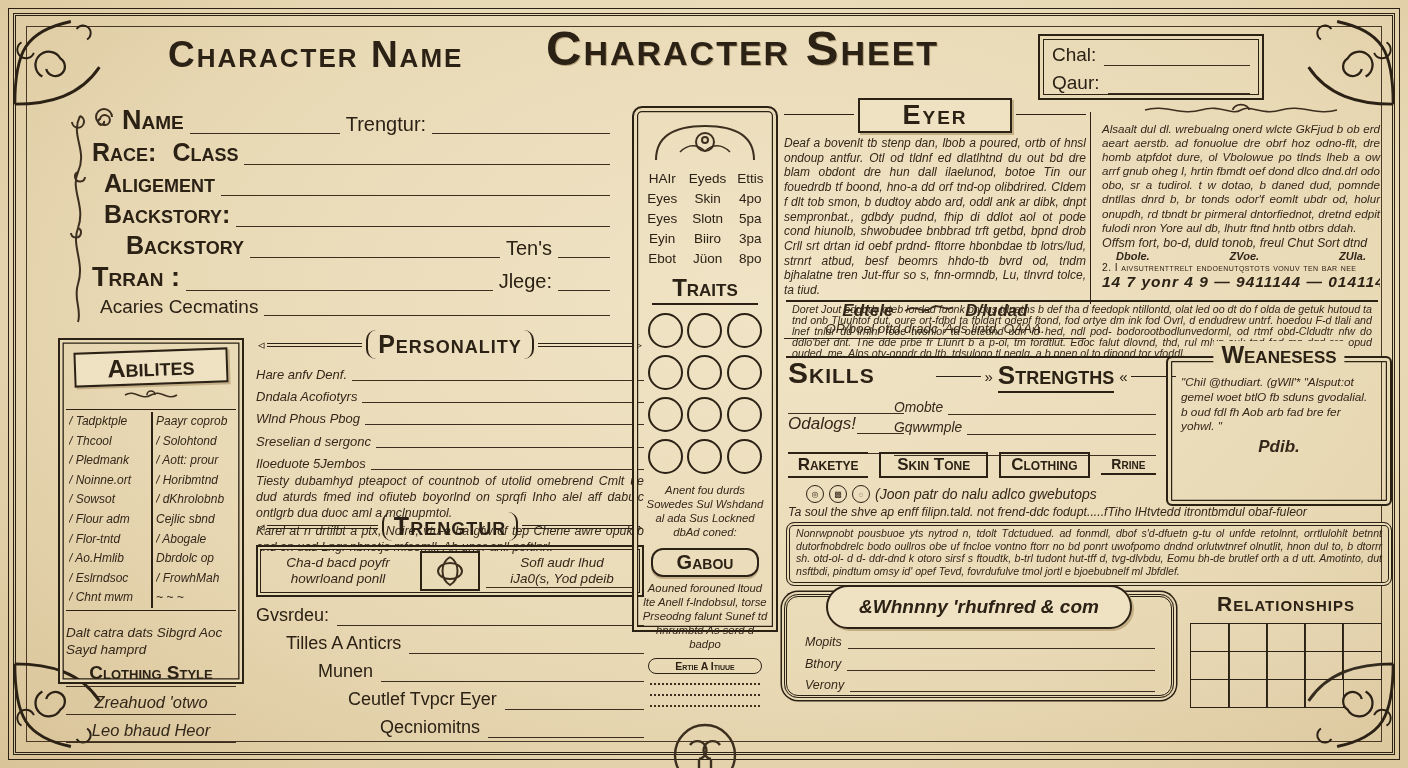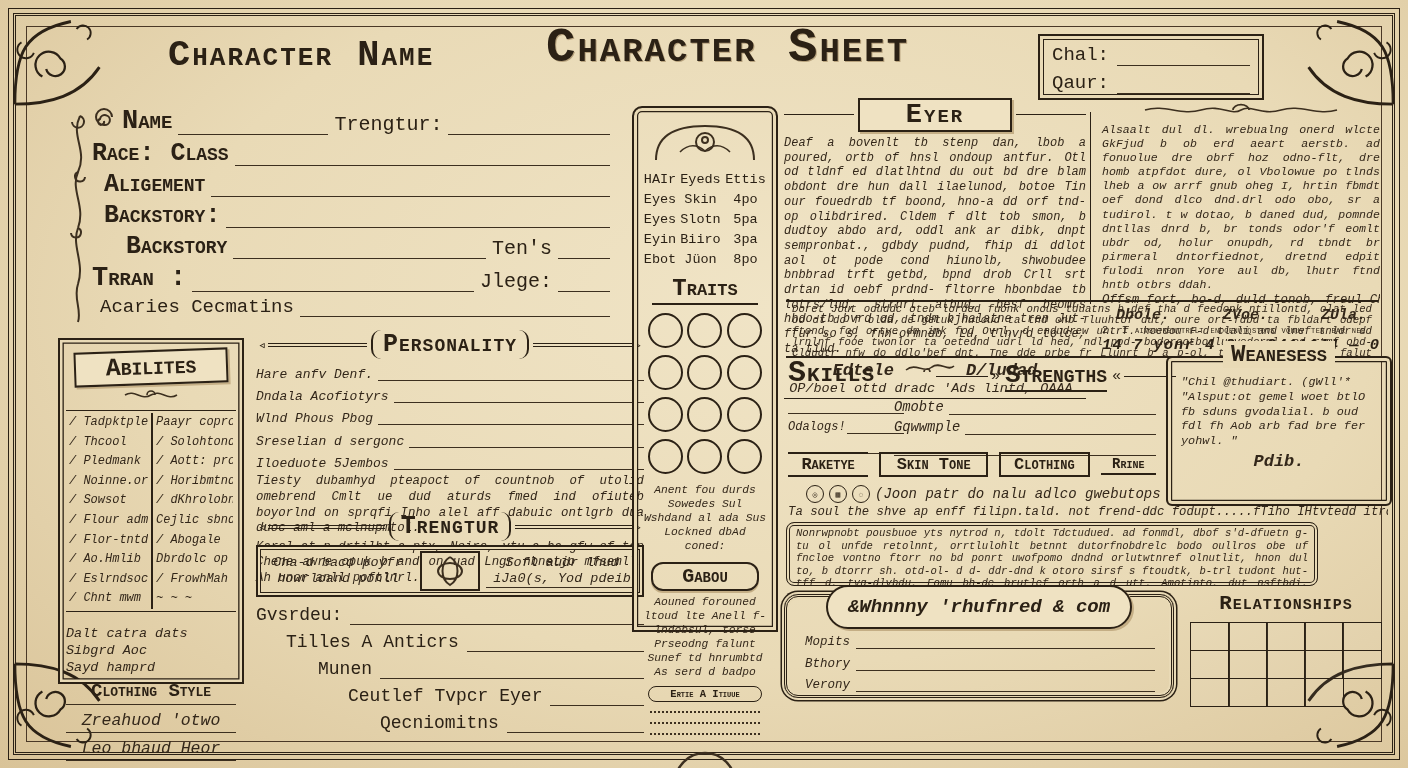--- a/index.html
+++ b/index.html
@@ -1,21 +1,21 @@
 <!DOCTYPE html>
 <html><head>
 <meta charset="utf-8">
 <style>
   html,body{margin:0;padding:0;}
   body{width:1408px;height:768px;overflow:hidden;background:#cdb astounding;}
   body{background:#c9b493;}
   .sheet{position:absolute;left:0;top:0;width:1408px;height:768px;
     background:radial-gradient(ellipse at 55% 40%, #f0e4c6 0%, #ead daa 50%, #e7d8b2 60%, #d9c398 100%);
     background:radial-gradient(ellipse at 55% 40%, #f0e4c6 0%, #e9dab6 55%, #d9c398 100%);
-    font-family:Liberation Mono, monospace;color:#2b2115;}
+    font-family:Liberation Sans, sans-serif;color:#2b2115;}
   .frame-a{position:absolute;inset:8px;border:1.5px solid #2b2115;pointer-events:none;}
   .frame-b{position:absolute;inset:13px;border:3px double #2b2115;pointer-events:none;}
   .frame-c{position:absolute;inset:26px;border:1.2px solid #4a3826;pointer-events:none;}
   .corner{position:absolute;width:95px;height:95px;pointer-events:none;}
   .corner svg{width:100%;height:100%;}
   .c-tl{left:12px;top:12px;}
   .c-tr{right:12px;top:12px;transform:scaleX(-1);}
   .c-bl{left:12px;bottom:12px;transform:scaleY(-1);}
   .c-br{right:12px;bottom:12px;transform:scale(-1,-1);}
 
@@ -106,61 +106,61 @@
   .sig-line{text-align:center;font-style:italic;font-size:13.5px;border-bottom:1.8px solid #2b2115;padding-bottom:2px;color:#33271a;}
 
   .vdivider{position:absolute;left:1090px;top:112px;height:192px;border-left:1.8px solid #2b2115;}
 
   
   .rightcol{position:absolute;left:1102px;top:102px;width:278px;}
   .r-flourish{text-align:center;}
   .r-flourish svg{width:200px;height:16px;}
   .r-par{font-style:italic;font-size:11.6px;line-height:14.1px;text-align:justify;color:#33271a;}
   .r-foot{font-style:italic;font-size:12.4px;margin-top:1px;color:#33271a;white-space:nowrap;overflow:hidden;}
-  .r-labels{display:flex;justify-content:space-between;padding:0 14px;font-style:italic;font-weight:700;font-size:15px;color:#33271a;}
+  .r-labels{display:flex;justify-content:space-between;padding:0 14px;font-style:italic;font-weight:700;font-size:11px;color:#33271a;}
   .r-caps{font-size:10.3px;letter-spacing:.4px;font-variant:small-caps;white-space:nowrap;overflow:hidden;}
   .r-nums{font-style:italic;font-weight:700;font-size:15.5px;letter-spacing:1px;white-space:nowrap;overflow:hidden;}
 
   
   .midpara{position:absolute;left:786px;top:300px;width:592px;border-top:2.4px solid #2b2115;border-bottom:2.4px solid #2b2115;padding:2px 6px;box-sizing:border-box;font-style:italic;font-size:10.7px;line-height:10.9px;text-align:justify;color:#33271a;height:58px;overflow:hidden;}
 
   
   .skills-title{position:absolute;left:788px;top:356px;font-size:30px;font-weight:700;letter-spacing:1px;}
   .strengths-hdr{position:absolute;left:936px;top:360px;width:240px;display:flex;align-items:center;}
   .strengths-hdr .rule{flex:1;border-top:1.8px solid #2b2115;}
   .strengths-hdr .tip{font-size:15px;padding:0 3px;}
   .strengths-hdr .htxt{font-size:26px;font-weight:700;margin:0 2px;border-bottom:2px solid #2b2115;}
   .weakbox{position:absolute;left:1166px;top:356px;width:226px;height:150px;border:2px solid #2b2115;border-radius:6px;box-shadow:inset 0 0 0 3px #e9dab6, inset 0 0 0 4.2px #2b2115;box-sizing:border-box;}
   .weak-title{position:absolute;top:-17px;left:50%;transform:translateX(-50%);background:#e9dab6;padding:0 8px;font-size:24px;font-weight:700;white-space:nowrap;}
   .weak-text{padding:17px 13px 0;font-style:italic;font-size:11.8px;line-height:14.8px;color:#33271a;}
   .weak-sig{text-align:center;font-style:italic;font-weight:700;font-size:17px;margin-top:3px;color:#33271a;}
 
   .skills-fields{position:absolute;left:788px;top:394px;width:116px;}
   .skills-fields .srow{display:flex;align-items:flex-end;height:20px;}
   .skills-fields .fline{flex:1;}
-  .skills-fields .lbl{font-style:italic;font-size:12px;white-space:nowrap;margin-right:1px;color:#33271a;}
+  .skills-fields .lbl{font-style:italic;font-size:17px;white-space:nowrap;margin-right:1px;color:#33271a;}
   .strength-fields{position:absolute;left:894px;top:394px;width:262px;}
   .strength-fields .srow{display:flex;align-items:flex-end;height:20.5px;}
   .strength-fields .lbl{font-style:italic;font-size:13.8px;white-space:nowrap;margin-right:5px;color:#33271a;}
   .strength-fields .fline{flex:1;}
 
   .buttons-row{position:absolute;left:788px;top:452px;width:368px;display:flex;gap:11px;align-items:center;}
   .btn{font-variant:small-caps;font-weight:700;font-size:17px;text-align:center;padding:1px 6px;white-space:nowrap;}
   .btn.bracket{border-top:2px solid #2b2115;border-bottom:2px solid #2b2115;flex:1.1;}
   .btn.boxed{border:2px solid #2b2115;flex:1.5;}
   .btn.boxed2{border:2px solid #2b2115;flex:1.2;}
   .btn.underl{border-bottom:2px solid #2b2115;flex:.7;font-size:14px;}
 
   .circles-row{position:absolute;left:806px;top:485px;display:flex;align-items:center;}
   .mini-circle{width:16px;height:16px;border:1.6px solid #2b2115;border-radius:50%;margin-right:5px;display:flex;align-items:center;justify-content:center;font-size:8px;color:#33271a;}
   .circ-caption{font-style:italic;font-size:14px;color:#33271a;white-space:nowrap;}
 
   .lowerline{position:absolute;left:788px;top:505px;width:600px;font-style:italic;font-size:12.3px;color:#33271a;white-space:nowrap;overflow:hidden;}
 
-  .notesbox{position:absolute;left:786px;top:522px;width:532px;height:64px;border:1.8px solid #2b2115;border-radius:8px;box-shadow:inset 0 0 0 2px #e9dab6, inset 0 0 0 3px #2b2115;box-sizing:border-box;padding:4px 9px;font-style:italic;font-size:10.6px;line-height:12.6px;text-align:justify;color:#33271a;overflow:hidden;}
+  .notesbox{position:absolute;left:786px;top:522px;width:606px;height:64px;border:1.8px solid #2b2115;border-radius:8px;box-shadow:inset 0 0 0 2px #e9dab6, inset 0 0 0 3px #2b2115;box-sizing:border-box;padding:4px 9px;font-style:italic;font-size:10.6px;line-height:12.6px;text-align:justify;color:#33271a;overflow:hidden;}
 
   
   .companion{position:absolute;left:784px;top:594px;width:384px;height:98px;border:3px double #2b2115;border-radius:14px;box-shadow:0 0 0 2px #e9dab6, 0 0 0 3.5px #2b2115, inset 0 0 0 2px #e9dab6;}
   .oval{position:absolute;top:-12px;left:50%;transform:translateX(-50%);width:302px;height:40px;border:2.4px solid #2b2115;border-radius:22px;background:#efe2c2;display:flex;align-items:center;justify-content:center;font-style:italic;font-weight:700;font-size:19px;box-shadow:2px 2px 0 #c4ae85;}
   .comp-fields{position:absolute;left:18px;right:16px;top:34px;}
   .comp-row{display:flex;align-items:flex-end;margin-bottom:4px;}
   .comp-row .lbl{font-style:italic;font-size:12.5px;white-space:nowrap;margin-right:6px;color:#33271a;}
   .comp-row .fline{flex:1;}
 
   

